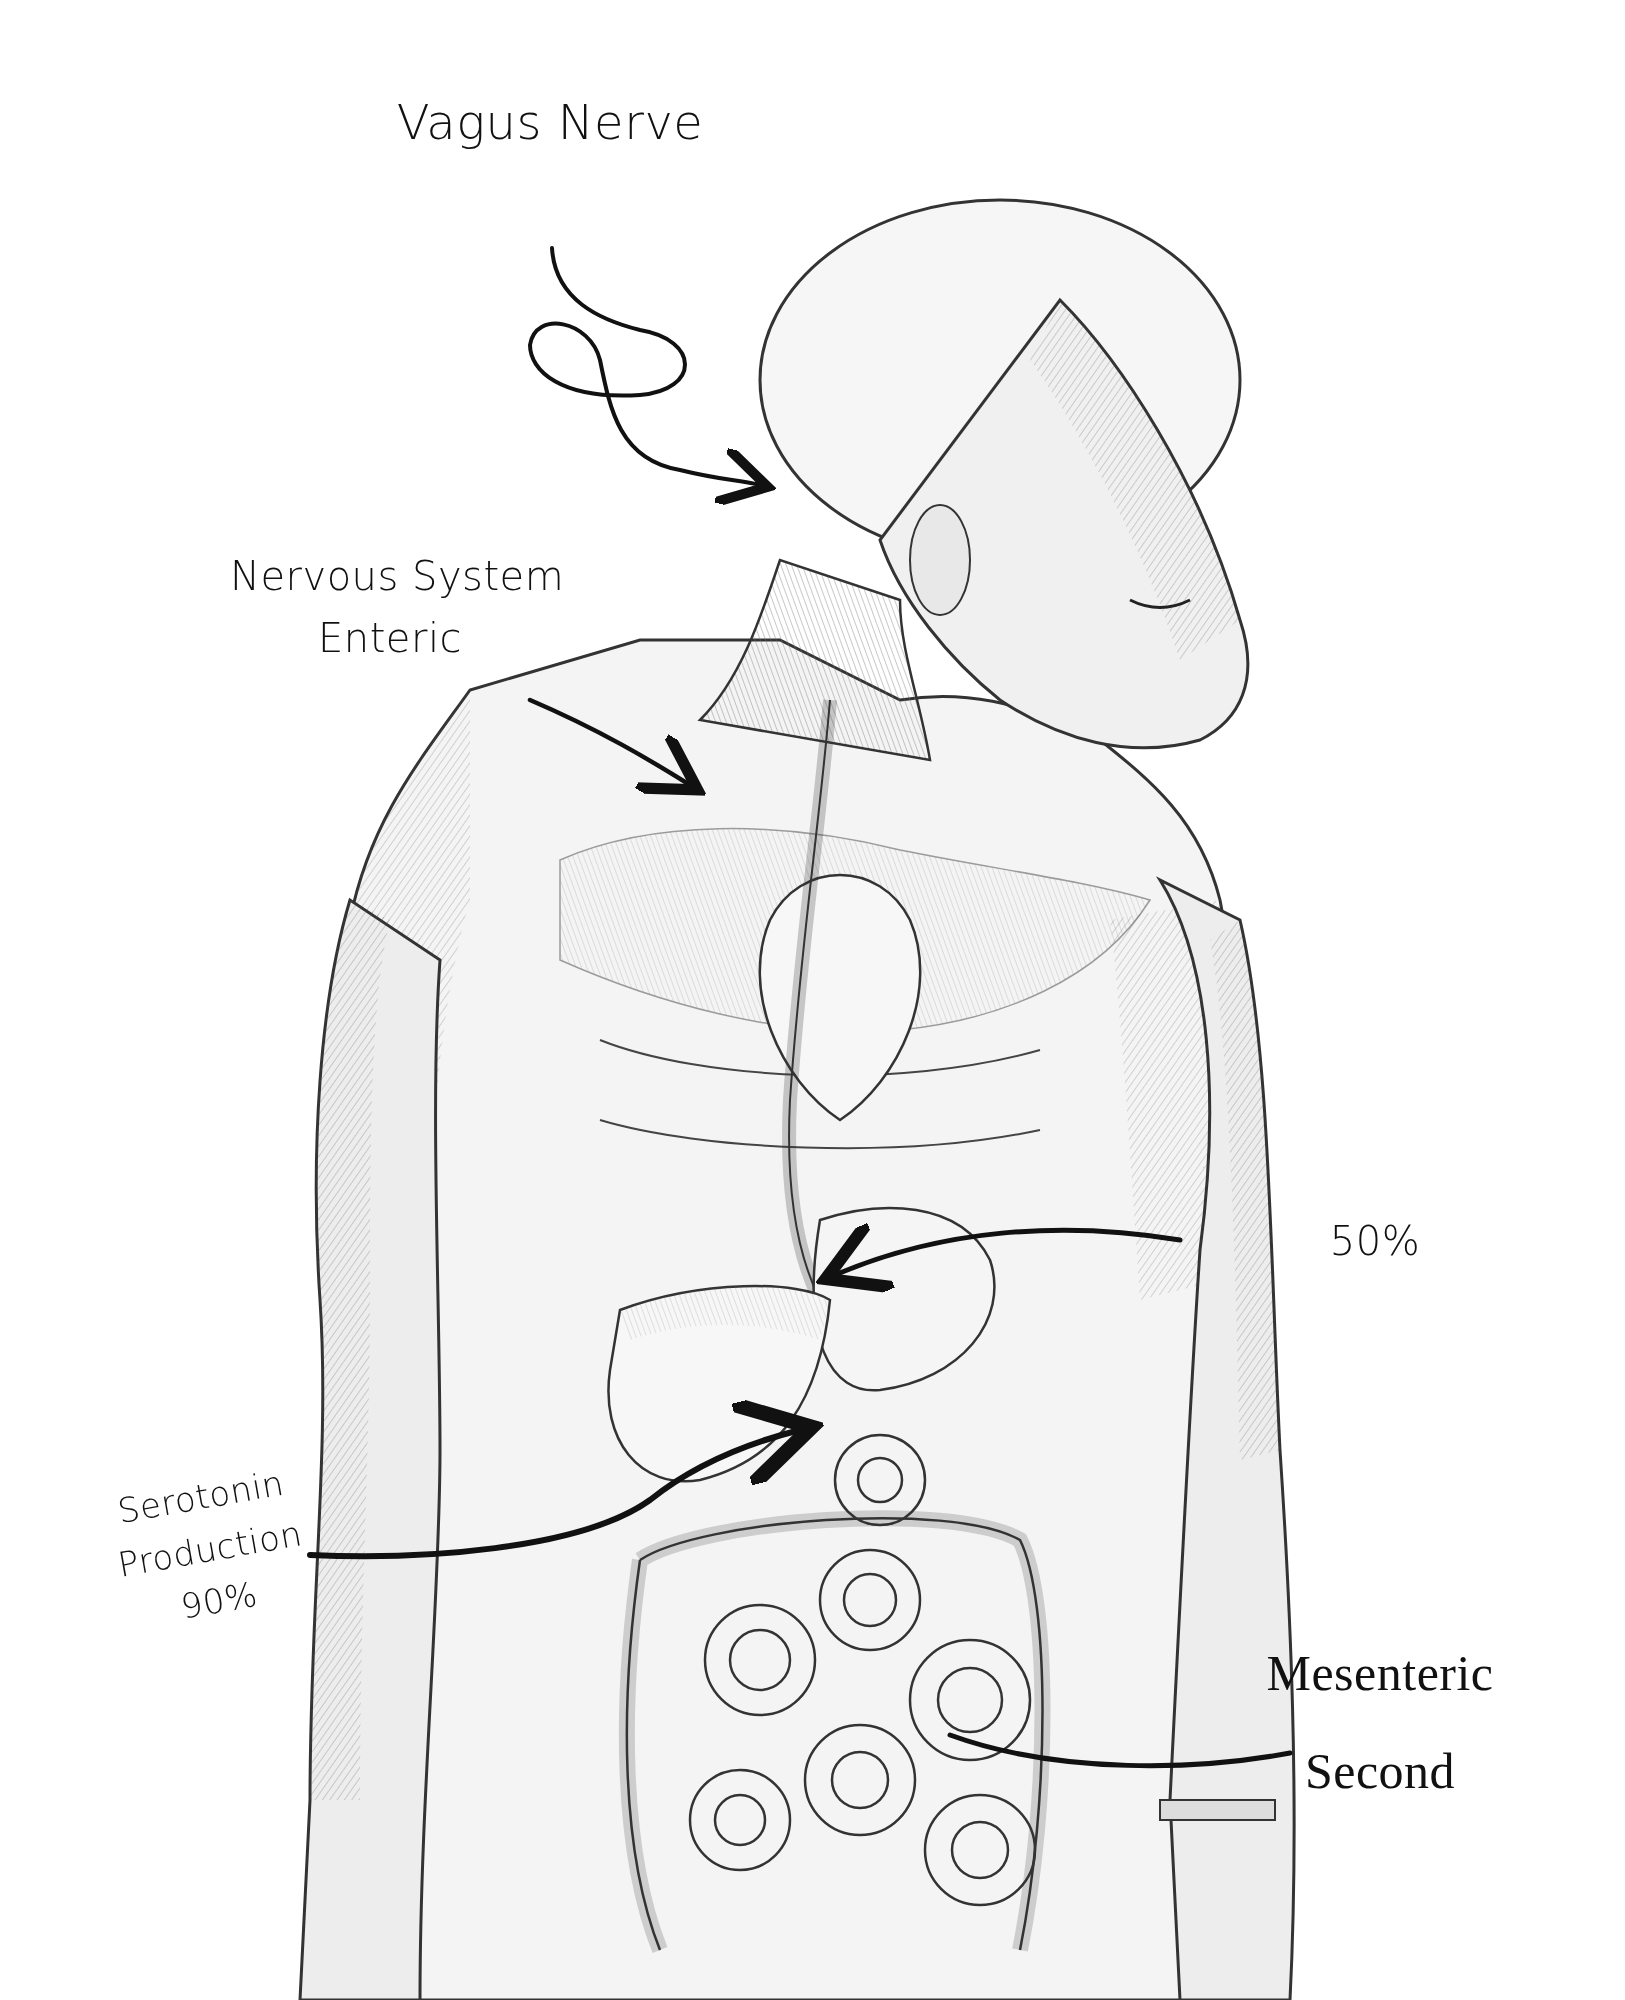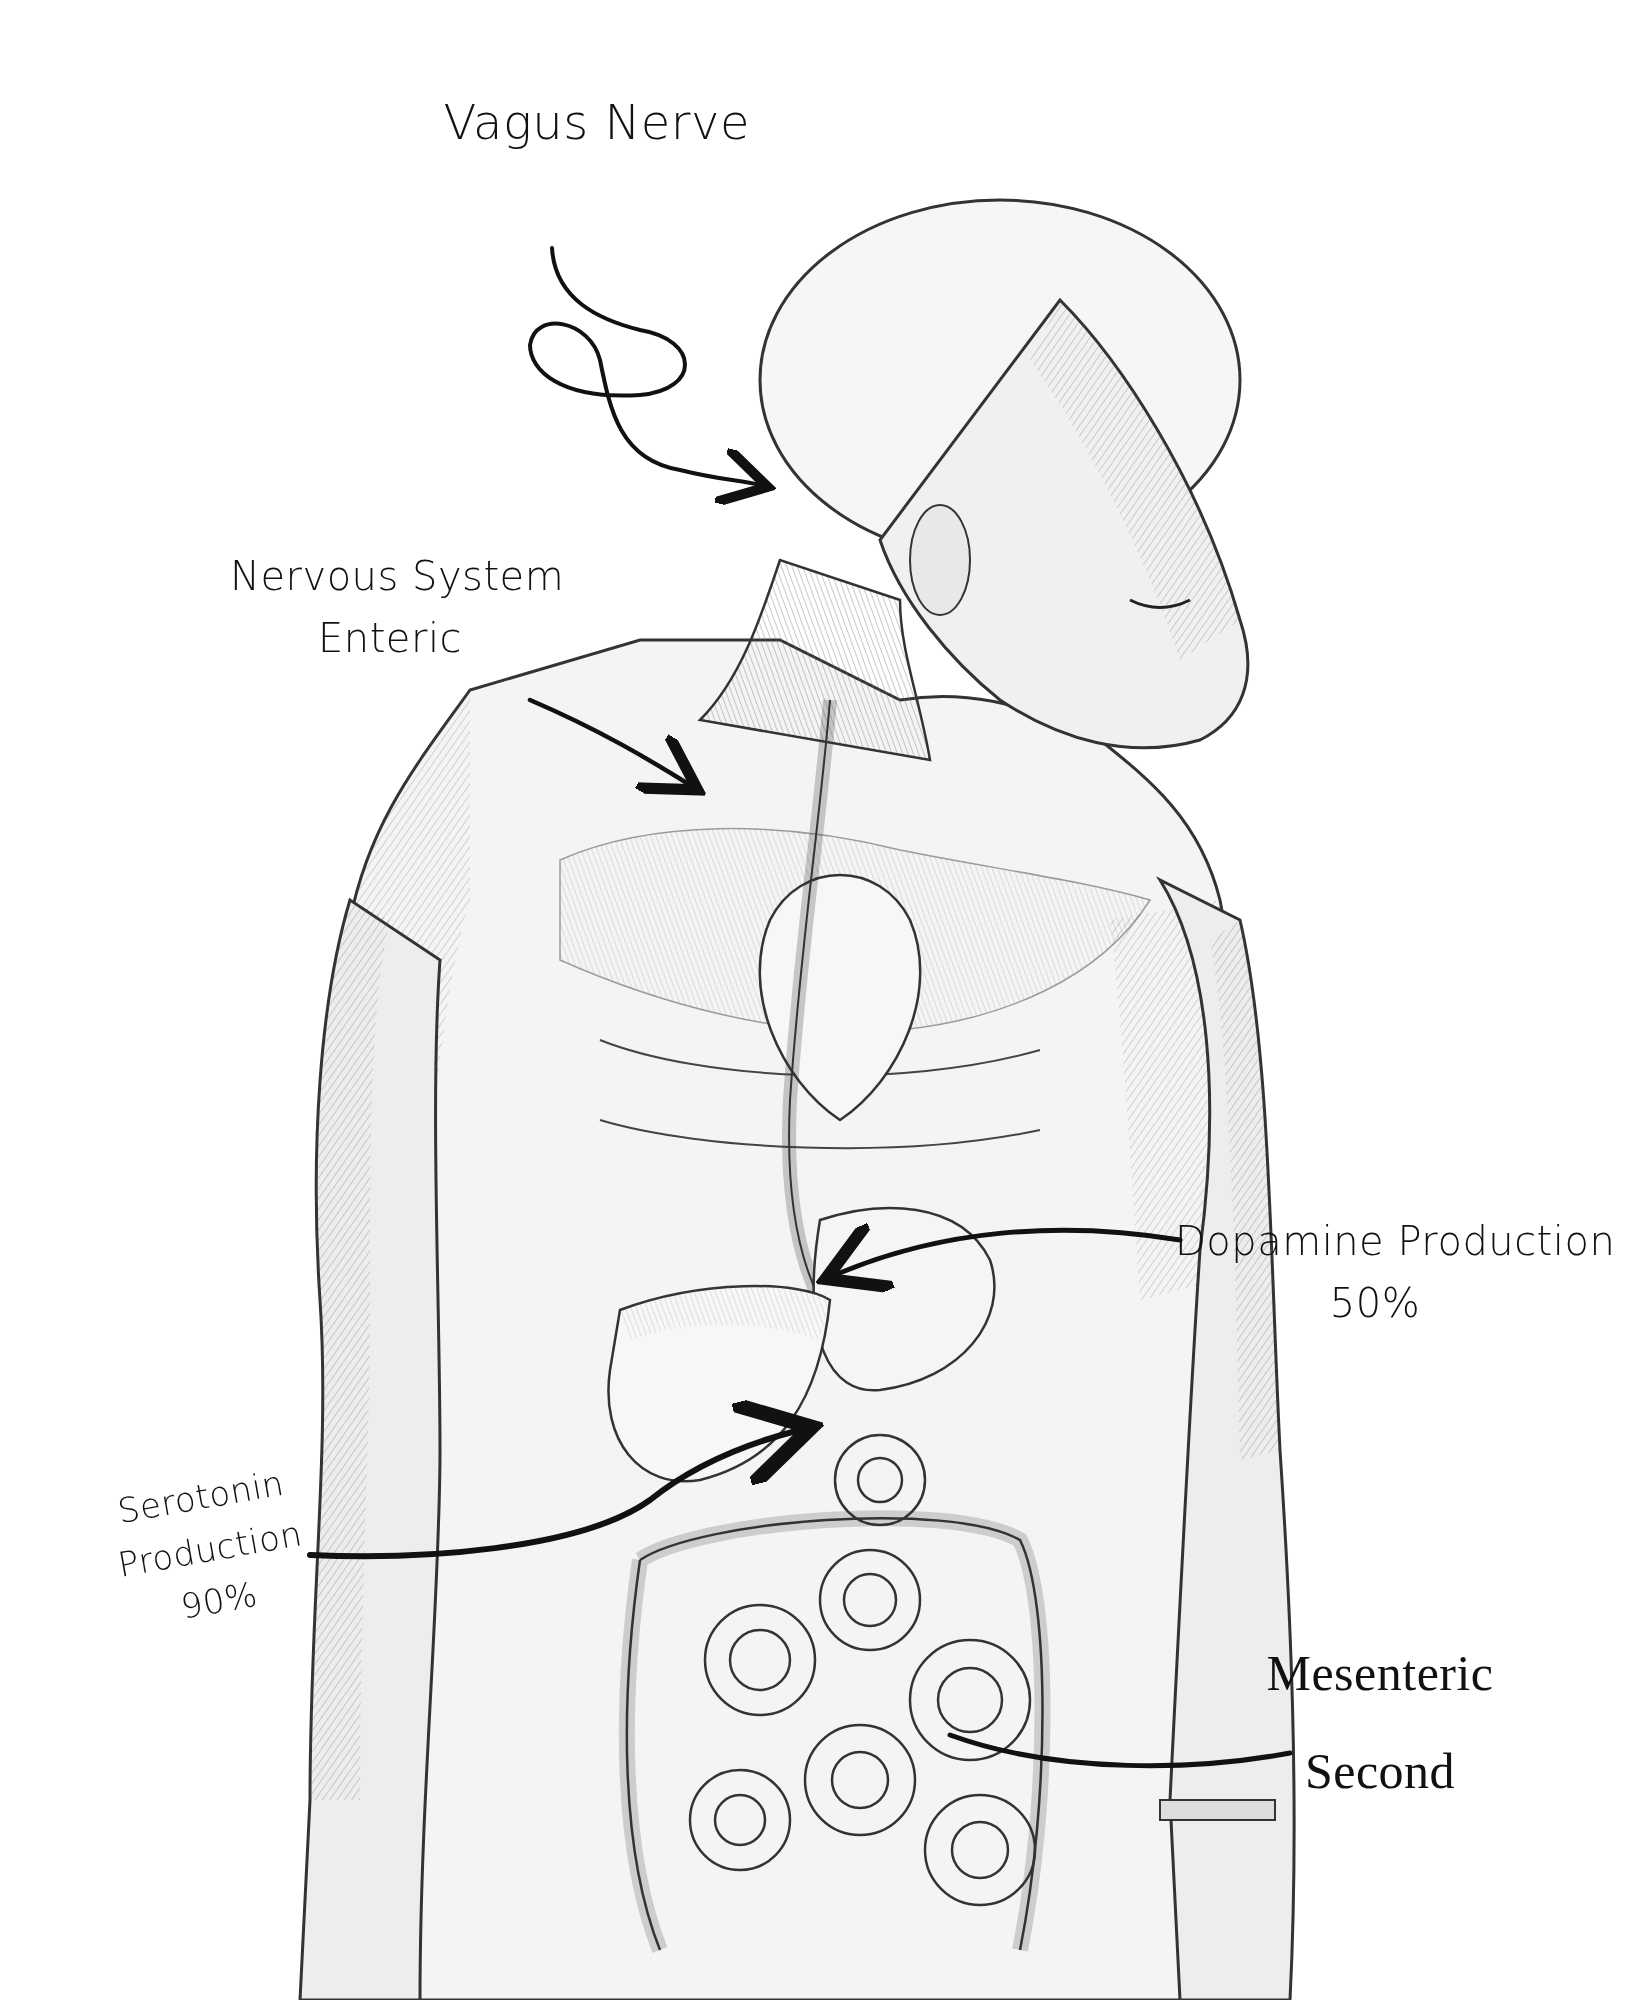--- a/index.html
+++ b/index.html
@@ -99,31 +99,30 @@
 
     <path d="M530,700 C600,730 650,760 690,785" fill="none" stroke="#111" stroke-width="4.5" stroke-linecap="round" marker-end="url(#arrowhead)"></path>
 
     <path d="M1180,1240 C1060,1220 940,1230 835,1275" fill="none" stroke="#111" stroke-width="5" stroke-linecap="round" marker-end="url(#arrowhead)"></path>
 
     <path d="M310,1555 C420,1560 580,1550 650,1500 C700,1460 760,1440 800,1430" fill="none" stroke="#111" stroke-width="6" stroke-linecap="round" marker-end="url(#arrowhead)"></path>
 
     <path d="M1290,1753 C1200,1770 1060,1775 950,1735" fill="none" stroke="#111" stroke-width="5" stroke-linecap="round"></path>
   </svg>
 
-  <div class="label" style="left:350px; top:85px; width:400px; font-size:48px;text-align:right;">
+  <div class="label" style="left:350px; top:85px; width:400px; font-size:48px;">
     <span>Vagus Nerve</span>
   </div>
 
   <div class="label" style="left:230px; top:545px; width:320px; font-size:40px;">
     <span>Nervous System</span>
     <span>Enteric</span>
   </div>
 
   <div class="label" style="left:1175px; top:1210px; width:400px; font-size:40px;">
-    <span>Dopamine Production</span>
     <span>50%</span>
   </div>
 
   <div class="label" style="left:95px; top:1470px; width:230px; font-size:34px; transform:rotate(-10deg); transform-origin:center;">
     <span>Serotonin</span>
     <span>Production</span>
     <span>90%</span>
   </div>
 
   <div class="label" style="left:1240px; top:1625px; width:280px; font-size:50px; line-height:1.95;font-family:Liberation Serif, serif;">

